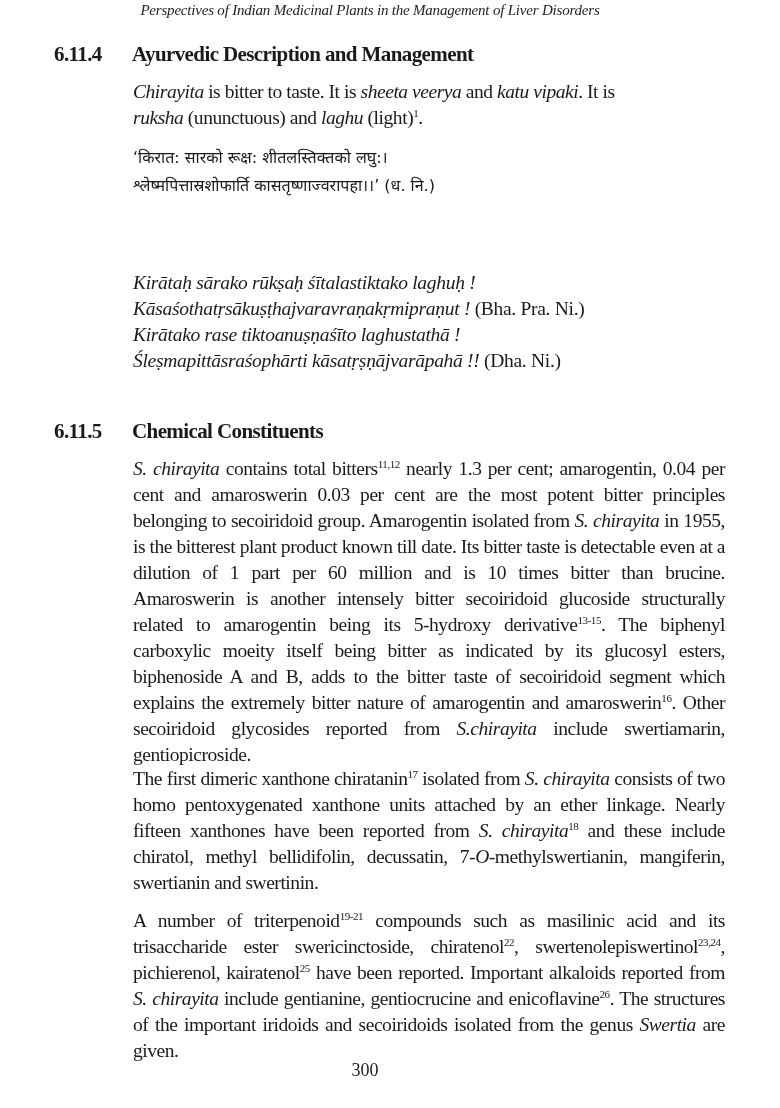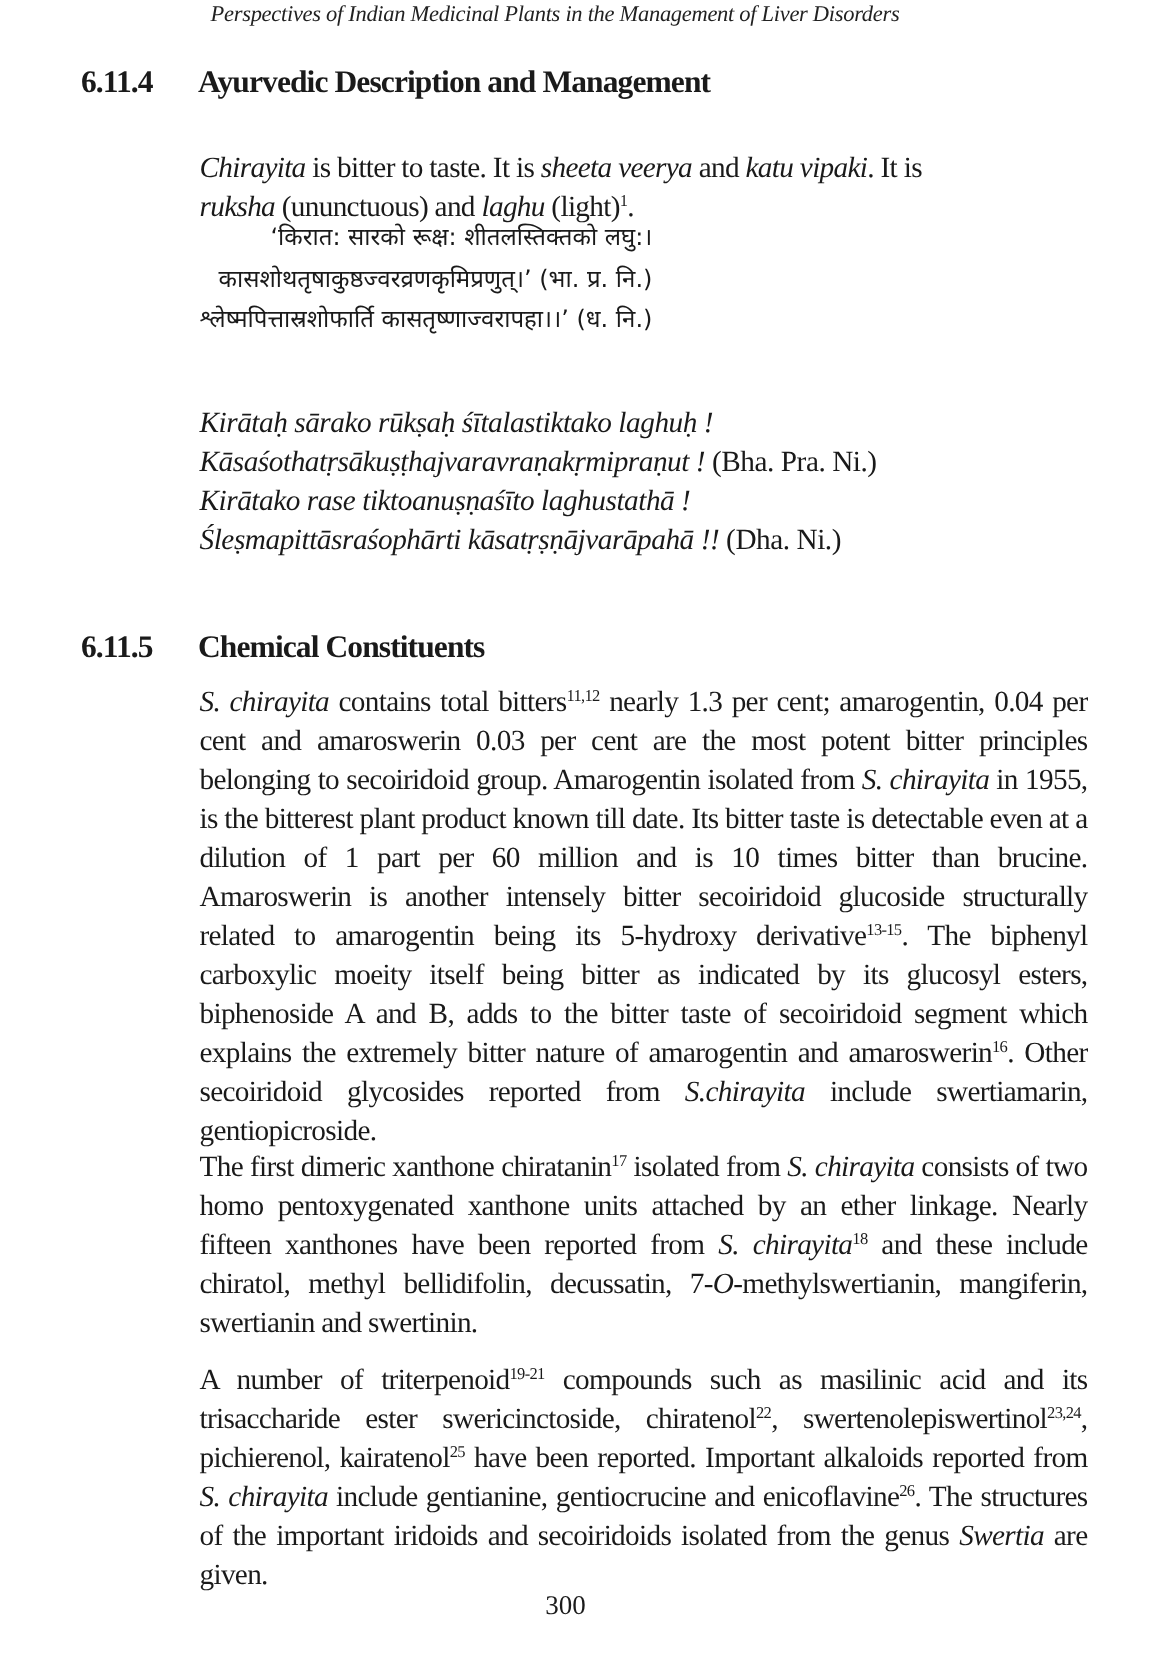--- a/index.html
+++ b/index.html
@@ -10,38 +10,37 @@
   .sec-head { position:absolute; left:54px; font-weight:bold; font-size:21px; letter-spacing:-0.6px; }
   .sec-head .num { display:inline-block; width:78px; }
   .body { position:absolute; left:133px; width:592px; font-size:19.5px; line-height:26px;
           text-align:justify; letter-spacing:-0.45px; }
   .body p { margin:0; }
   sup { font-size:11px; line-height:0; vertical-align:7px; }
   .deva { position:absolute; left:133px; font-family:"DejaVu Sans", sans-serif; font-size:16px;
           line-height:27.5px; letter-spacing:0px; }
   .translit { position:absolute; left:133px; font-size:19.5px; line-height:26px; letter-spacing:-0.3px; }
   .translit i { font-style:italic; }
-  .page-num { position:absolute; top:1060px; left:0; width:730px; text-align:center; font-size:18px;padding-left:12px; }
+  .page-num { position:absolute; top:1060px; left:0; width:730px; text-align:center; font-size:18px; }
 </style>
 </head>
 <body>
 
 <div class="running-header">Perspectives of Indian Medicinal Plants in the Management of Liver Disorders</div>
 
 <div class="sec-head" style="top:42px;">
   <span class="num">6.11.4</span><span>Ayurvedic Description and Management</span>
 </div>
 
-<div class="body" style="top:79px;margin-top:21px;">
+<div class="body" style="top:79px;">
   <p><i>Chirayita</i><span> is bitter to taste. It is </span><i>sheeta veerya</i><span> and </span><i>katu vipaki</i><span>. It is </span><br><i>ruksha</i><span> (ununctuous) and </span><i>laghu</i><span> (light)</span><sup>1</sup><span>.</span></p>
 </div>
 
-<div class="deva" style="top:144px;text-align:right;">
+<div class="deva" style="top:144px;">
   <div>‘किरात: सारको रूक्ष: शीतलस्तिक्तको लघु:।</div>
-  <div>कासशोथतृषाकुष्ठज्वरव्रणकृमिप्रणुत्।’ (भा. प्र. नि.)</div>
   <div>श्लेष्मपित्तास्रशोफार्ति कासतृष्णाज्वरापहा।।’ (ध. नि.)</div>
 </div>
 
 <div class="translit" style="top:270px;">
   <div><i>Kirātaḥ sārako rūkṣaḥ śītalastiktako laghuḥ !</i></div>
   <div><i>Kāsaśothatṛsākuṣṭhajvaravraṇakṛmipraṇut !</i><span> (Bha. Pra. Ni.)</span></div>
   <div><i>Kirātako rase tiktoanuṣṇaśīto laghustathā !</i></div>
   <div><i>Śleṣmapittāsraśophārti kāsatṛṣṇājvarāpahā !!</i><span> (Dha. Ni.)</span></div>
 </div>
 

